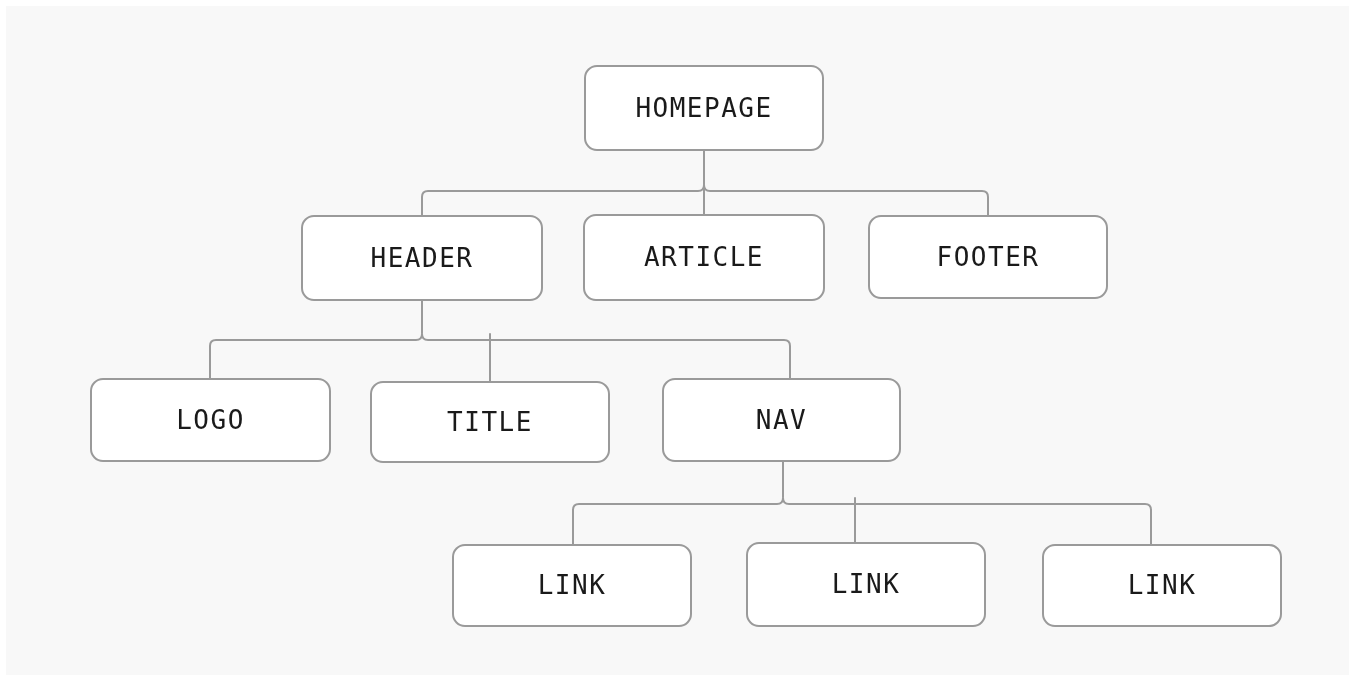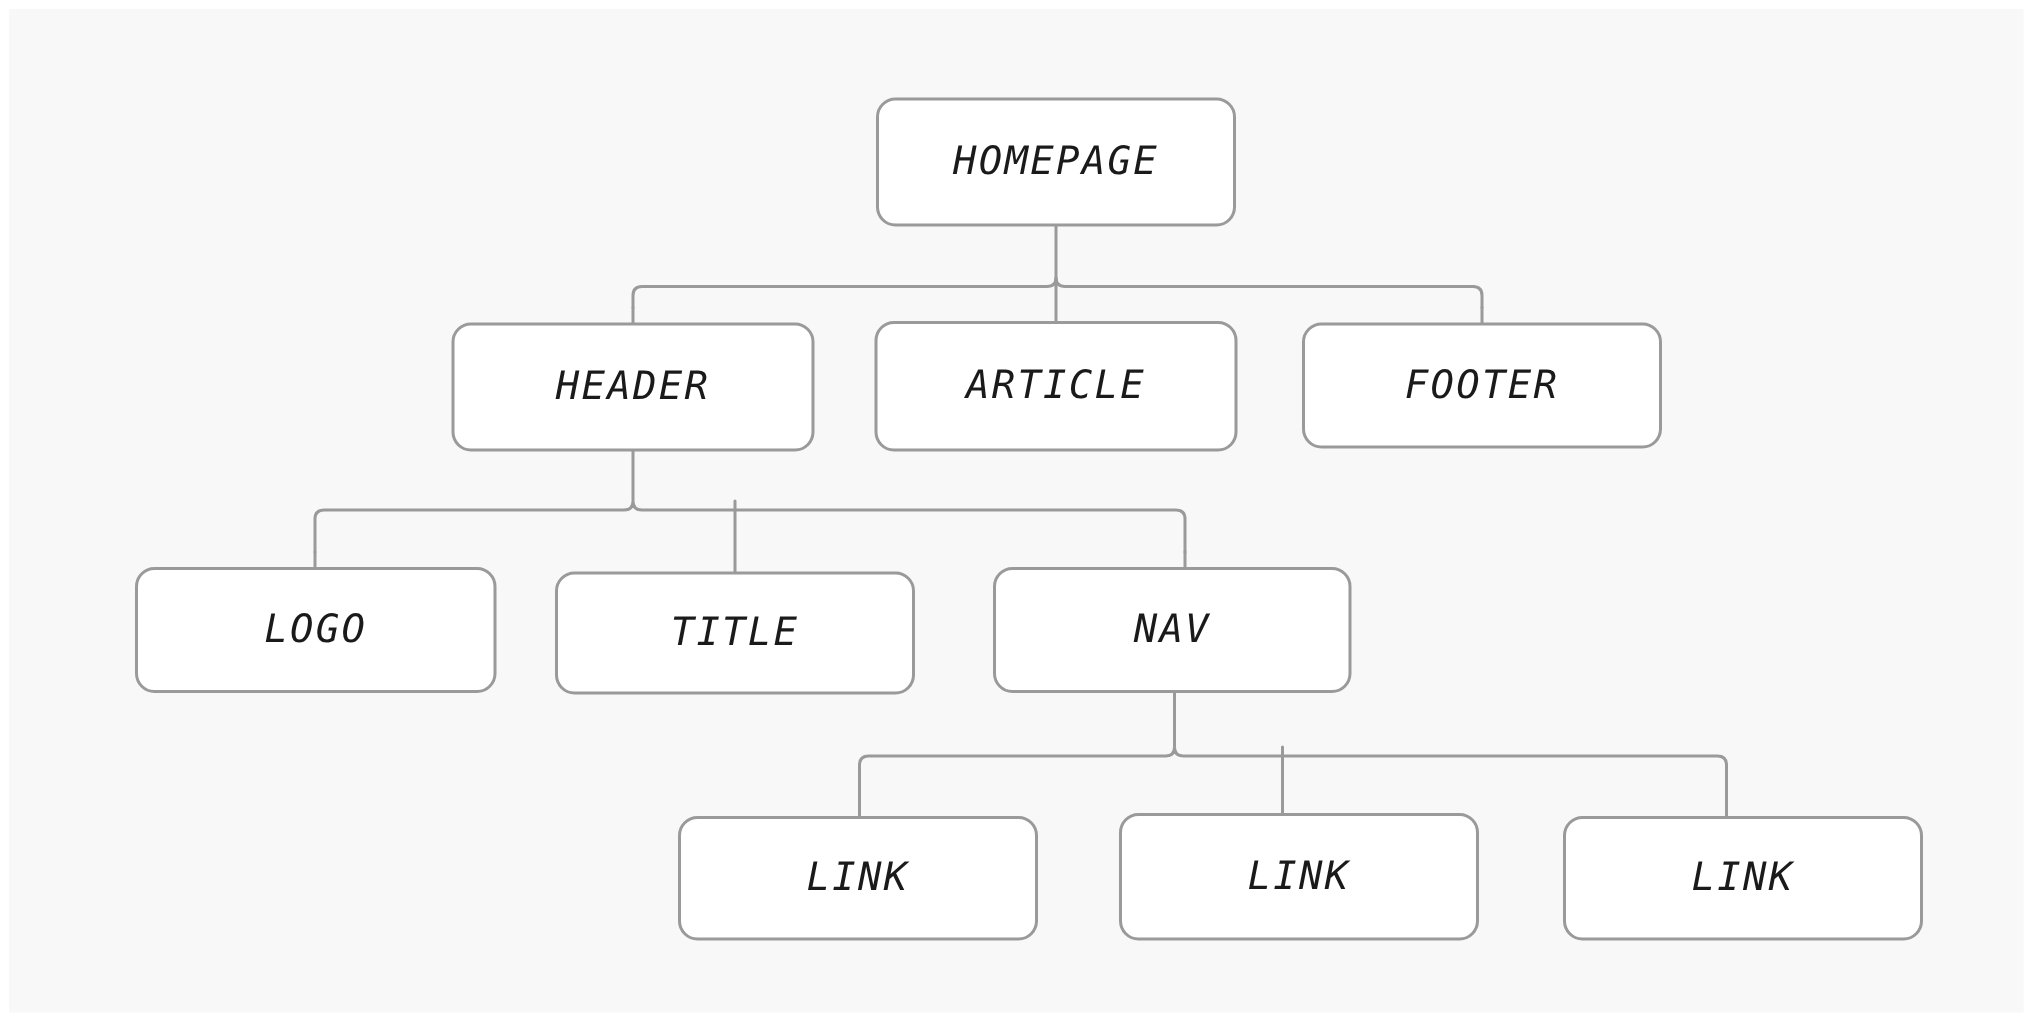--- a/index.html
+++ b/index.html
@@ -16,21 +16,20 @@
   }
   #diagram-frame {
     position: absolute;
     left: 0;
     top: 0;
     width: 1360px;
     height: 682px;
     background: #ffffff;
     box-sizing: border-box;
     padding: 6px 11px 7px 6px;
-    font-style: italic;
   }
   #diagram-canvas {
     position: relative;
     width: 100%;
     height: 100%;
     background: #f8f8f8;
     overflow: hidden;
   }
   #tree-svg {
     position: absolute;

